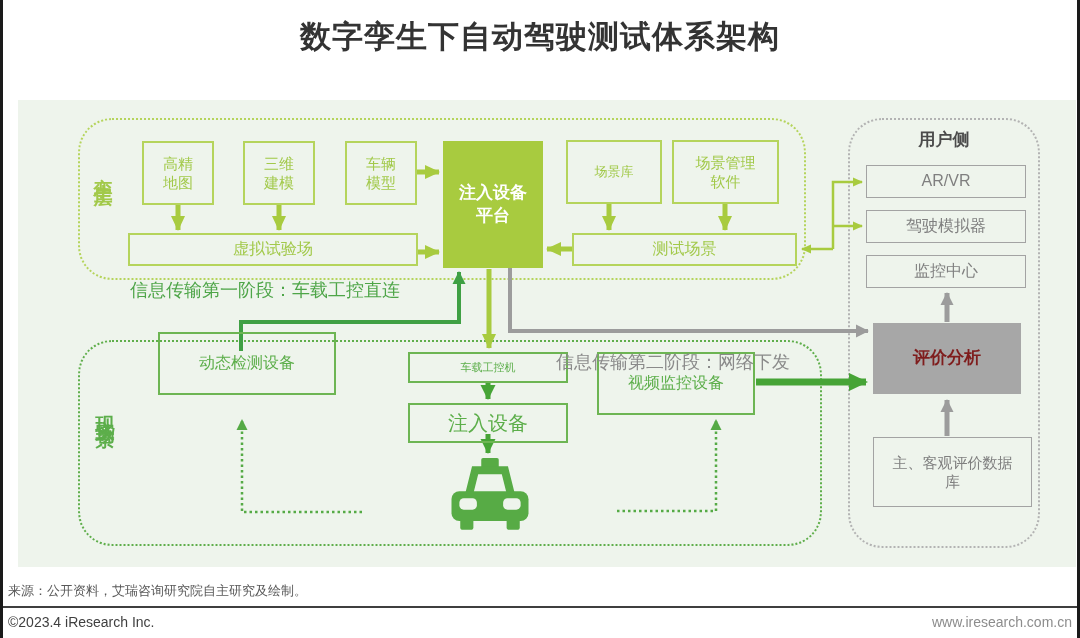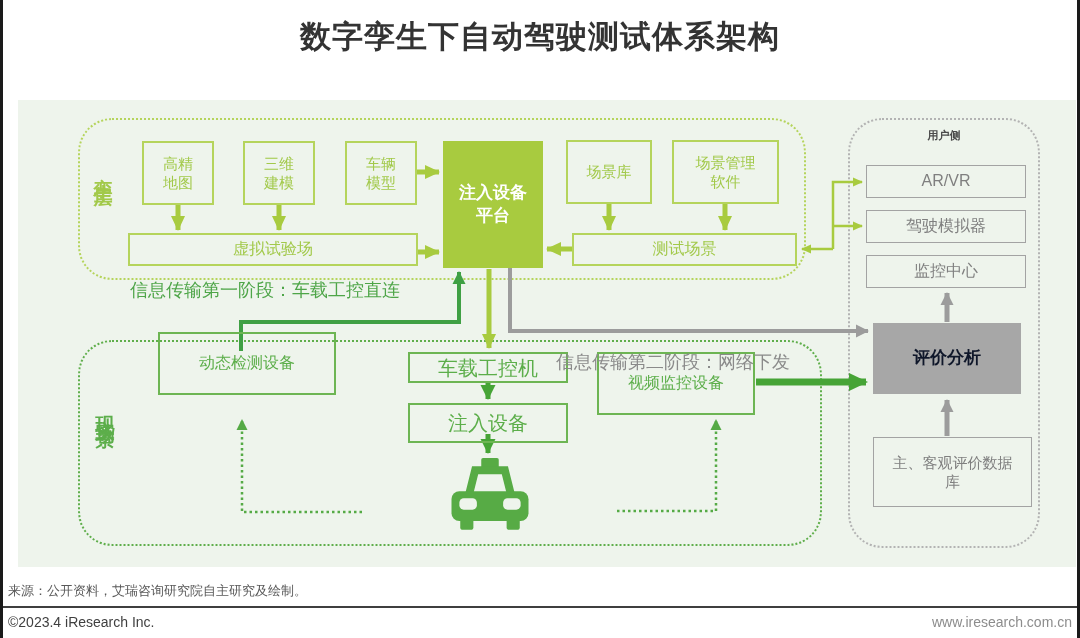--- a/index.html
+++ b/index.html
@@ -28,32 +28,32 @@
 
   .vlabel{
     position:absolute;writing-mode:vertical-rl;text-orientation:upright;
     font-size:19px;font-weight:bold;letter-spacing:5px;z-index:10;
   }
   #lbl-twin{left:90px;top:163px;color:var(--light-green-text);}
   #lbl-real{left:92px;top:400px;color:var(--green-text);}
 
   #lbl-user{
     position:absolute;left:848px;top:128px;width:192px;text-align:center;
-    font-size:11px;font-weight:bold;color:#4b4b4b;z-index:10;
+    font-size:17px;font-weight:bold;color:#4b4b4b;z-index:10;
   }
 
   .box{
     position:absolute;box-sizing:border-box;display:flex;align-items:center;justify-content:center;
     text-align:center;white-space:pre-line;line-height:1.3;z-index:10;
   }
   .light{border:2px solid var(--light-green-border);color:var(--light-green-text);}
   .greenb{border:2px solid var(--green-border);color:var(--green-text);}
   .grayb{border:1.5px solid var(--gray-border);color:var(--gray-text);}
   .fill-lg{background:var(--light-green);color:#fff;font-weight:bold;}
-  .fill-gray{background:var(--gray-fill);color:#0f172a;font-weight:bold;}
+  .fill-gray{background:var(--gray-fill);color:#7f1d1d;font-weight:bold;}
 
   .note{position:absolute;font-size:18px;z-index:10;}
   #stage1{left:130px;top:278px;color:var(--mid-green);}
   #stage2{left:556px;top:302px;color:#8a8a8a;margin-top:48px;}
 
   #connectors{position:absolute;left:0;top:0;z-index:5;pointer-events:none;}
   #car{position:absolute;left:446px;top:458px;z-index:10;}
 
   #src-note{position:absolute;left:8px;top:582px;font-size:13px;color:#595959;z-index:20;}
   #footer-line{position:absolute;left:0;right:0;top:606px;height:2px;background:#3f3f3f;z-index:20;}
@@ -79,35 +79,35 @@
 <div id="lbl-user">用户侧</div>
 
 <div class="box light" style="left:142px;top:141px;width:72px;height:64px;font-size:15px;">高精
 地图</div>
 <div class="box light" style="left:243px;top:141px;width:72px;height:64px;font-size:15px;">三维
 建模</div>
 <div class="box light" style="left:345px;top:141px;width:72px;height:64px;font-size:15px;">车辆
 模型</div>
 <div class="box fill-lg" style="left:443px;top:141px;width:100px;height:127px;font-size:17px;">注入设备
 平台</div>
-<div class="box light" style="left:566px;top:140px;width:86px;height:64px;font-size:15px;">场景库</div>
+<div class="box light" style="left:566px;top:140px;width:96px;height:64px;font-size:13px;">场景库</div>
 <div class="box light" style="left:672px;top:140px;width:107px;height:64px;font-size:15px;">场景管理
 软件</div>
 <div class="box light" style="left:128px;top:233px;width:290px;height:33px;font-size:16px;">虚拟试验场</div>
 <div class="box light" style="left:572px;top:233px;width:225px;height:33px;font-size:16px;">测试场景</div>
 
 <div class="box grayb" style="left:866px;top:165px;width:160px;height:33px;font-size:16px;">AR/VR</div>
 <div class="box grayb" style="left:866px;top:210px;width:160px;height:33px;font-size:16px;">驾驶模拟器</div>
 <div class="box grayb" style="left:866px;top:255px;width:160px;height:33px;font-size:16px;">监控中心</div>
 <div class="box fill-gray" style="left:873px;top:323px;width:148px;height:71px;font-size:17px;">评价分析</div>
 <div class="box grayb" style="left:873px;top:437px;width:159px;height:70px;font-size:15px;">主、客观评价数据
 库</div>
 
 <div class="box greenb" style="left:158px;top:332px;width:178px;height:63px;font-size:16px;">动态检测设备</div>
-<div class="box greenb" style="left:408px;top:352px;width:160px;height:31px;font-size:20px;">车载工控机</div>
+<div class="box greenb" style="left:408px;top:352px;width:160px;height:31px;font-size:11px;">车载工控机</div>
 <div class="box greenb" style="left:408px;top:403px;width:160px;height:40px;font-size:20px;">注入设备</div>
 <div class="box greenb" style="left:597px;top:352px;width:158px;height:63px;font-size:16px;">视频监控设备</div>
 
 <div class="note" id="stage1">信息传输第一阶段：车载工控直连</div>
 <div class="note" id="stage2">信息传输第二阶段：网络下发</div>
 
 <svg id="connectors" width="1080" height="638">
   <defs>
     <marker id="alg" markerUnits="userSpaceOnUse" markerWidth="18" markerHeight="18" refX="15" refY="9" orient="auto">
       <path d="M1,2 L16,9 L1,16 Z" fill="#a8cb3f"></path>

